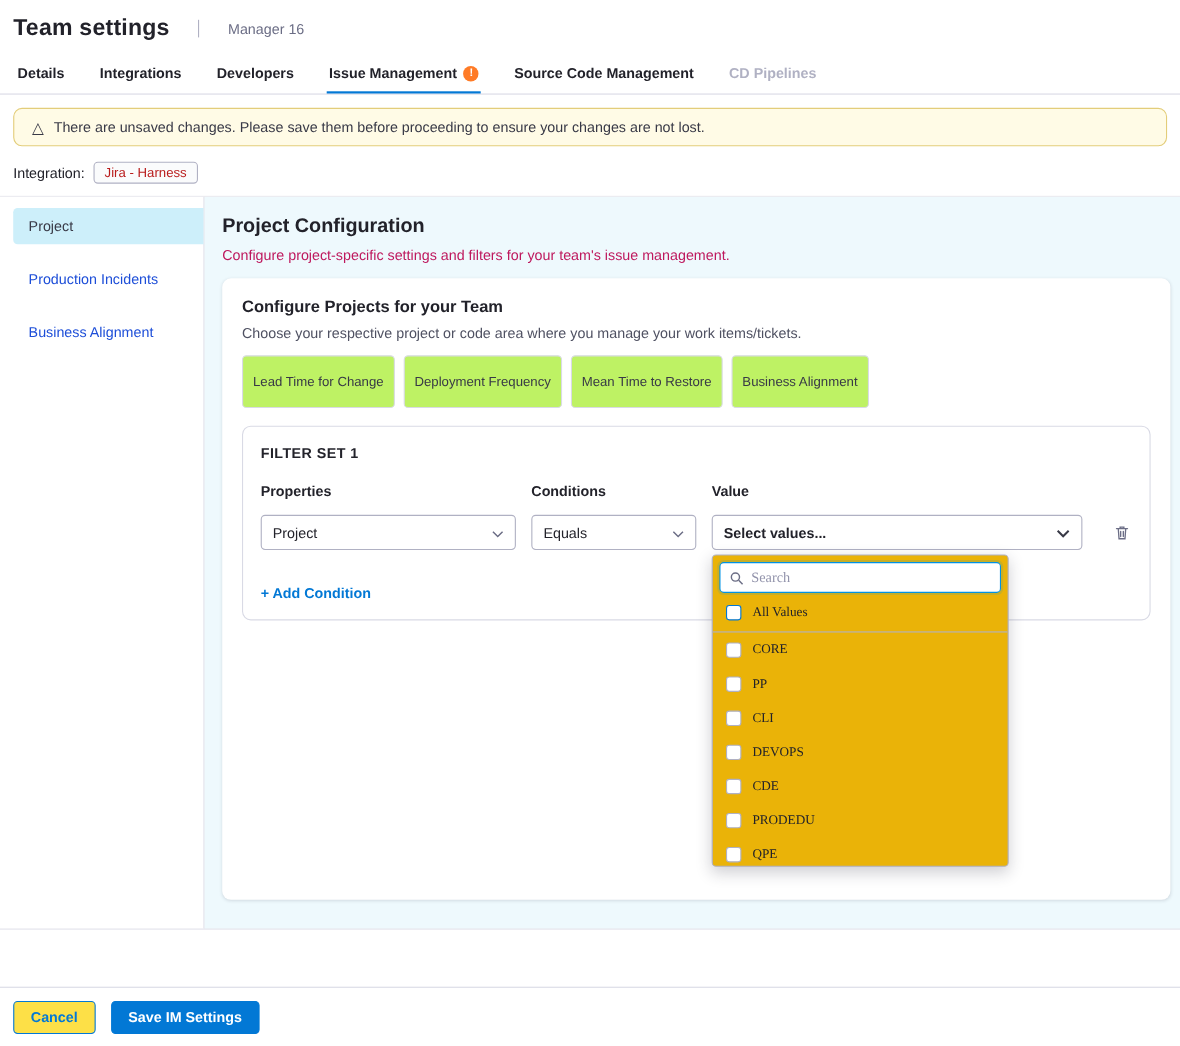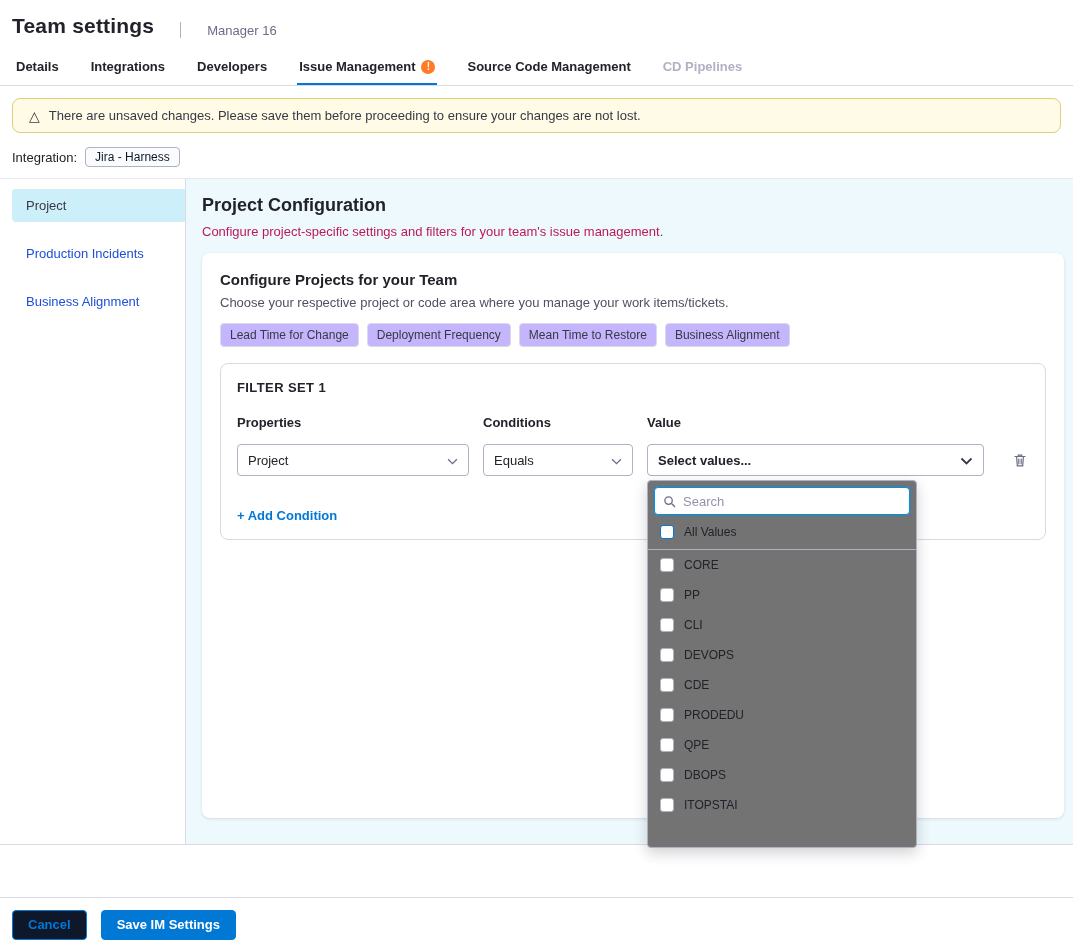--- a/index.html
+++ b/index.html
@@ -5,76 +5,76 @@
   * { margin:0; padding:0; box-sizing:border-box; }
   html,body { background:#fff; }
   body {
     width:1073px; height:951px;
     font-family:"Liberation Sans","DejaVu Sans",sans-serif;
     color:#22222a; font-size:13px;
     display:flex; flex-direction:column;
     overflow:hidden;
   }
   
-  .hdr { padding:14px 12px 10px; display:flex; align-items:flex-end; gap:26px; }
+  .hdr { padding:14px 12px 10px; display:flex; align-items:center; gap:26px; }
   .hdr h1 { font-size:21px; font-weight:bold; letter-spacing:.2px; }
   .hdr .sep { width:1px; height:16px; background:#b0b1c3; }
   .hdr .sub { color:#6b6d85; font-size:13px; }
   
   .tabs { display:flex; gap:28px; padding:0 14px; border-bottom:1px solid #d9dae5; }
   .tab { padding:11px 2px 9px; cursor:pointer; color:#22222a; font-weight:600; display:flex; align-items:center; gap:6px; border-bottom:2px solid transparent; font-size:13px; }
   .tab.active { border-bottom-color:#0278d5; }
   .tab.disabled { color:#b0b1c3; cursor:default; }
   .badge { width:14px; height:14px; border-radius:50%; background:#ff7b26; color:#fff; font-size:10px; font-weight:bold; display:inline-flex; align-items:center; justify-content:center; line-height:1; }
   
   .warn { margin:12px; border:1px solid #e3cd7a; background:#fffbe6; border-radius:8px; padding:9px 16px; display:flex; align-items:center; gap:9px; font-size:13px; color:#383946; }
   .warn-icon { font-size:14px; line-height:1; color:#383946; }
   
   .integ { display:flex; align-items:center; gap:8px; padding:2px 12px 11px; border-bottom:1px solid #e8e8ef; }
   .integ .lbl { font-size:13px; color:#22222a; }
-  .chip-int { border:1px solid #b0b1c3; border-radius:4px; padding:2px 9px; font-size:12px; color:#0f172a; background:#fafbfc; cursor:pointer; }
+  .chip-int { border:1px solid #b0b1c3; border-radius:4px; padding:2px 9px; font-size:12px; color:#b91c1c; background:#fafbfc; cursor:pointer; }
   
   .content { flex:1; display:flex; border-bottom:1px solid #d9dae5; min-height:0; }
   .side { width:186px; border-right:1px solid #d9dae5; padding-top:10px; flex-shrink:0; background:#fff; }
   .side-item { margin:0 0 15px 12px; padding:9px 14px; color:#1d4ed8; font-size:13px; cursor:pointer; border-radius:4px 0 0 4px; }
   .side-item.active { background:#cdeffa; color:#383946; }
   .main { flex:1; background:#eef9fd; padding:16px 9px 0 16px; min-width:0; }
   .main h2 { font-size:18px; font-weight:bold; margin-bottom:8px; color:#22222a; }
   .main .msub { color:#be185d; font-size:13px; }
   .card { background:#fff; border-radius:8px; margin-top:14px; padding:18px; box-shadow:0 1px 3px rgba(40,41,61,.14); min-height:565px; }
   .card h3 { font-size:15px; font-weight:bold; margin-bottom:7px; }
   .card .csub { color:#4f5162; font-size:13px; margin-bottom:13px; }
   .chips { display:flex; gap:8px; margin-bottom:16px; }
-  .chip { border:1px solid #d9dae5; border-radius:4px; padding:4px 9px; font-size:12px; color:#383946; background:#c4b5fd; }
+  .chip { border:1px solid #d9dae5; border-radius:4px; padding:16px 9px; font-size:12px; color:#383946; background:#bef264; }
   
   .fset { border:1px solid #d9dae5; border-radius:8px; padding:16px; }
   .fset-title { font-size:13px; font-weight:bold; letter-spacing:.4px; margin-bottom:20px; }
   .cols { display:flex; gap:14px; margin-bottom:14px; font-weight:bold; font-size:13px; color:#22222a; }
   .col-p { width:232px; } .col-c { width:150px; } .col-v { width:337px; }
   .fields { display:flex; gap:14px; align-items:center; }
   .select { height:32px; border:1px solid #b0b1c3; border-radius:4px; background:#fff; display:flex; align-items:center; justify-content:space-between; padding:0 10px; font-size:13px; cursor:pointer; }
   .select.value-sel { font-weight:bold; color:#22222a;gap:19px; }
   .trash { margin-left:14px; cursor:pointer; display:flex; align-items:center; }
   .addc { margin-top:32px; color:#0278d5; font-weight:bold; font-size:13px; cursor:pointer; display:inline-block; }
   
   .vwrap { position:relative; width:337px; }
-  .dd { position:absolute; top:36px; left:0; width:270px; height:368px; overflow:hidden; background:#737373; border:1px solid #b0b1c3; border-radius:4px; box-shadow:0 5px 14px rgba(40,41,61,.22); z-index:5; font-weight:normal; }
+  .dd { position:absolute; top:36px; left:0; width:270px; height:284px; overflow:hidden; background:#eab308; border:1px solid #b0b1c3; border-radius:4px; box-shadow:0 5px 14px rgba(40,41,61,.22); z-index:5; font-weight:normal;font-family:Liberation Serif, serif; }
   .dd-search { position:relative; margin:6px 6px 2px; }
   .dd-search input { width:100%; height:28px; border:1px solid #0092e4; border-radius:4px; padding:0 8px 0 28px; font-size:13px; outline:none; font-family:inherit; color:#383946; background:#fff; box-shadow:0 0 0 2px rgba(2,146,228,.15); }
   .dd-search input::placeholder { color:#9293ab; }
   .dd-search .sicon { position:absolute; left:9px; top:8px; display:flex; }
   .dd-row { display:flex; align-items:center; gap:10px; padding:8px 12px; font-size:12px; color:#22222a; cursor:pointer; }
   .dd-all { border-bottom:1px solid #b0b1c3; padding:8px 12px 10px; }
   .cb { width:14px; height:14px; border:1.5px solid #b0b1c3; border-radius:3px; background:#fff; flex-shrink:0; }
   .cb.blue { border-color:#0278d5; }
   
   .spacer { height:52px; flex-shrink:0; }
   .footer { border-top:1px solid #d9dae5; height:54px; padding:0 12px; display:flex; gap:14px; align-items:center; flex-shrink:0; }
   .btn { height:30px; padding:0 15px; border-radius:4px; font-size:13px; font-weight:bold; cursor:pointer; font-family:inherit; }
-  .btn-cancel { background:#0f172a; border:1px solid #0278d5; color:#0278d5; }
+  .btn-cancel { background:#fde047; border:1px solid #0278d5; color:#0278d5; }
   .btn-save { background:#0278d5; border:1px solid #0278d5; color:#fff; }
 </style>
 </head>
 <body>
 
 <div class="hdr">
   <h1>Team settings</h1>
   <span class="sep"></span>
   <span class="sub">Manager 16</span>
 </div>

